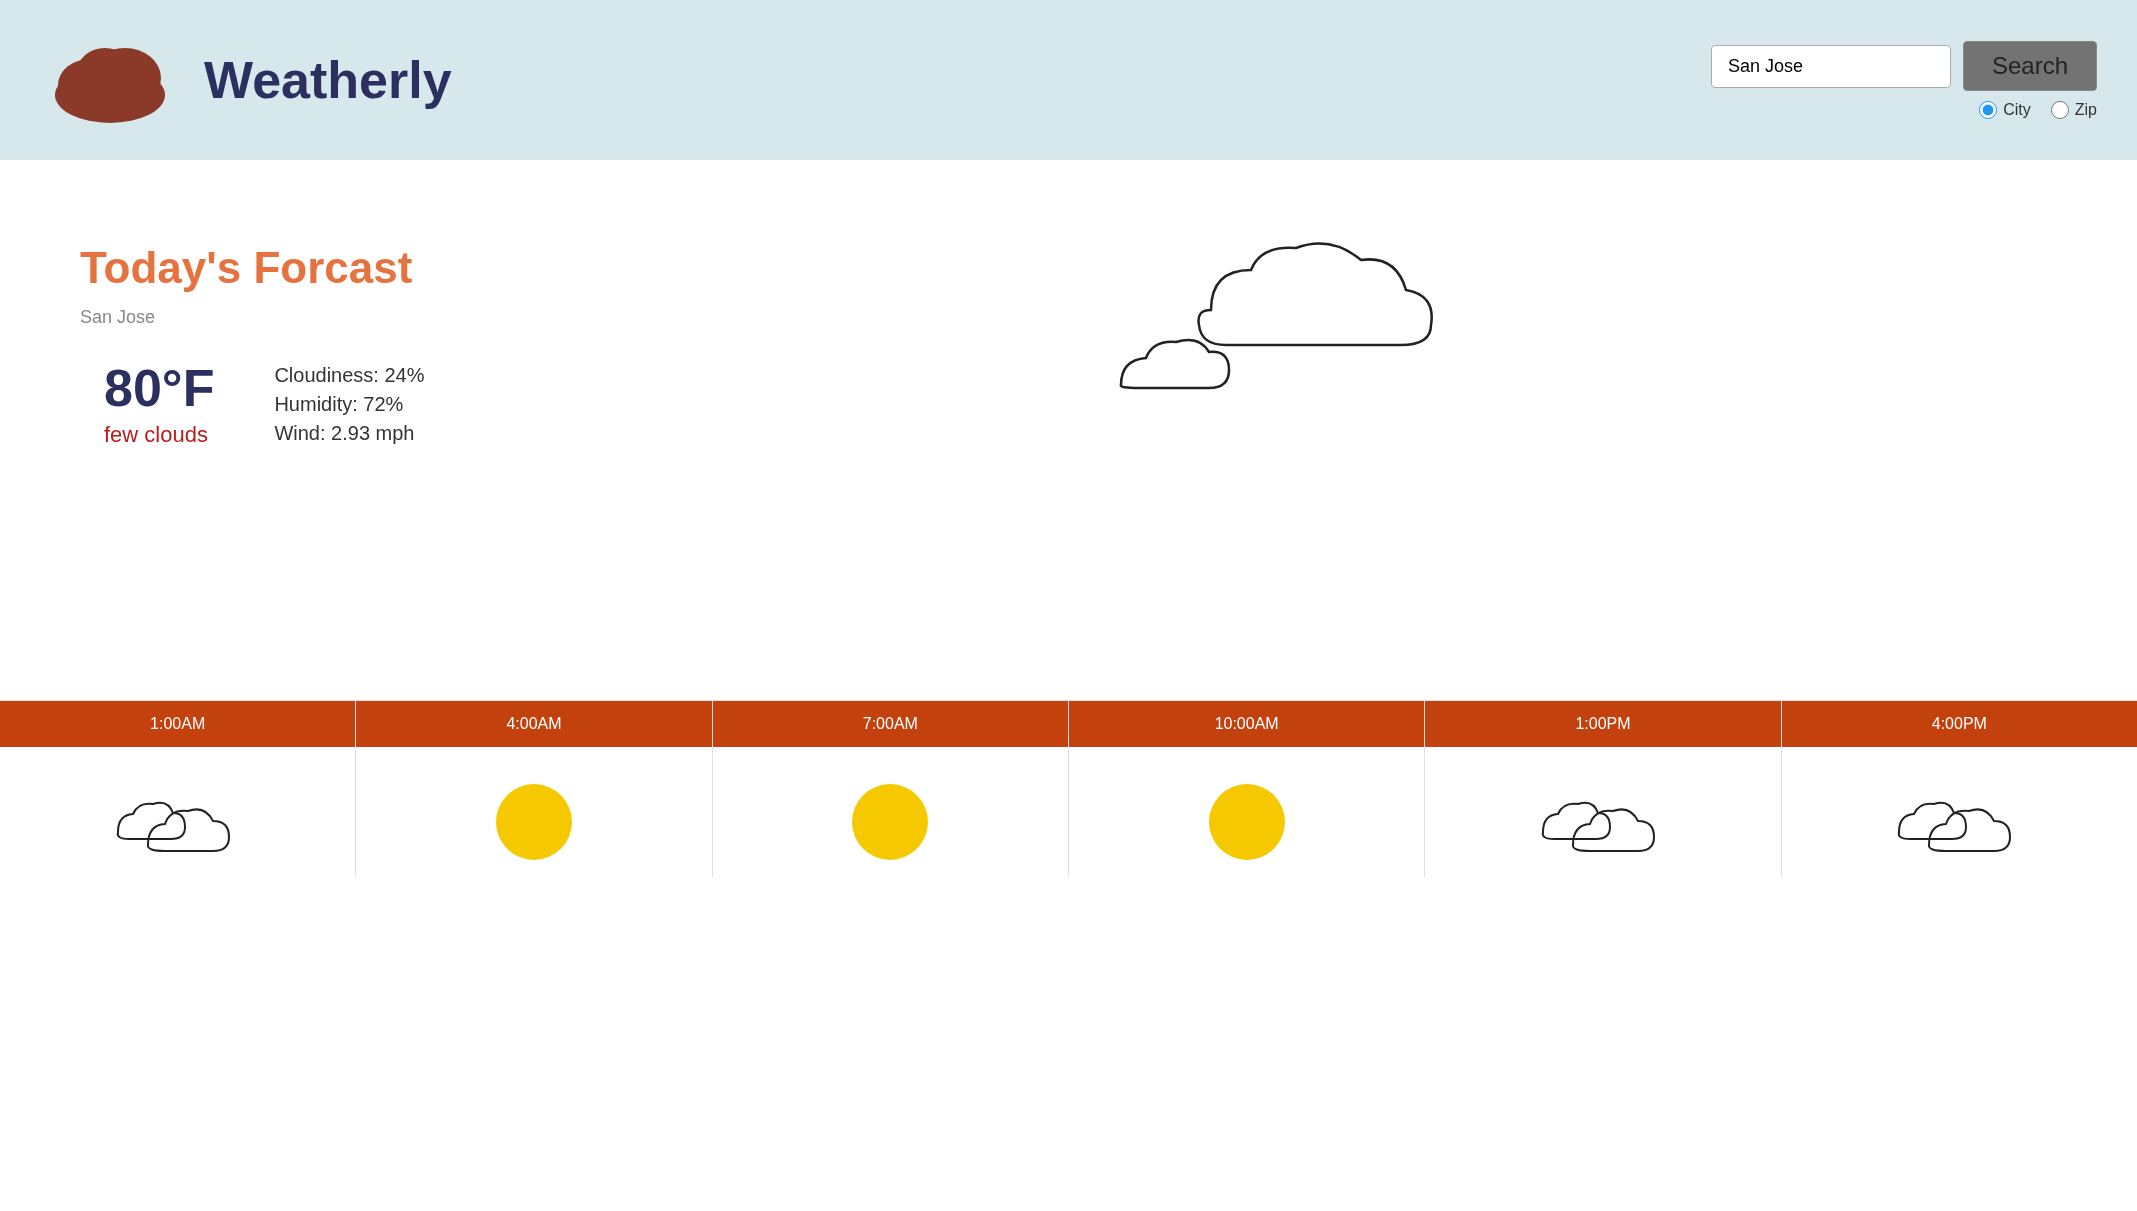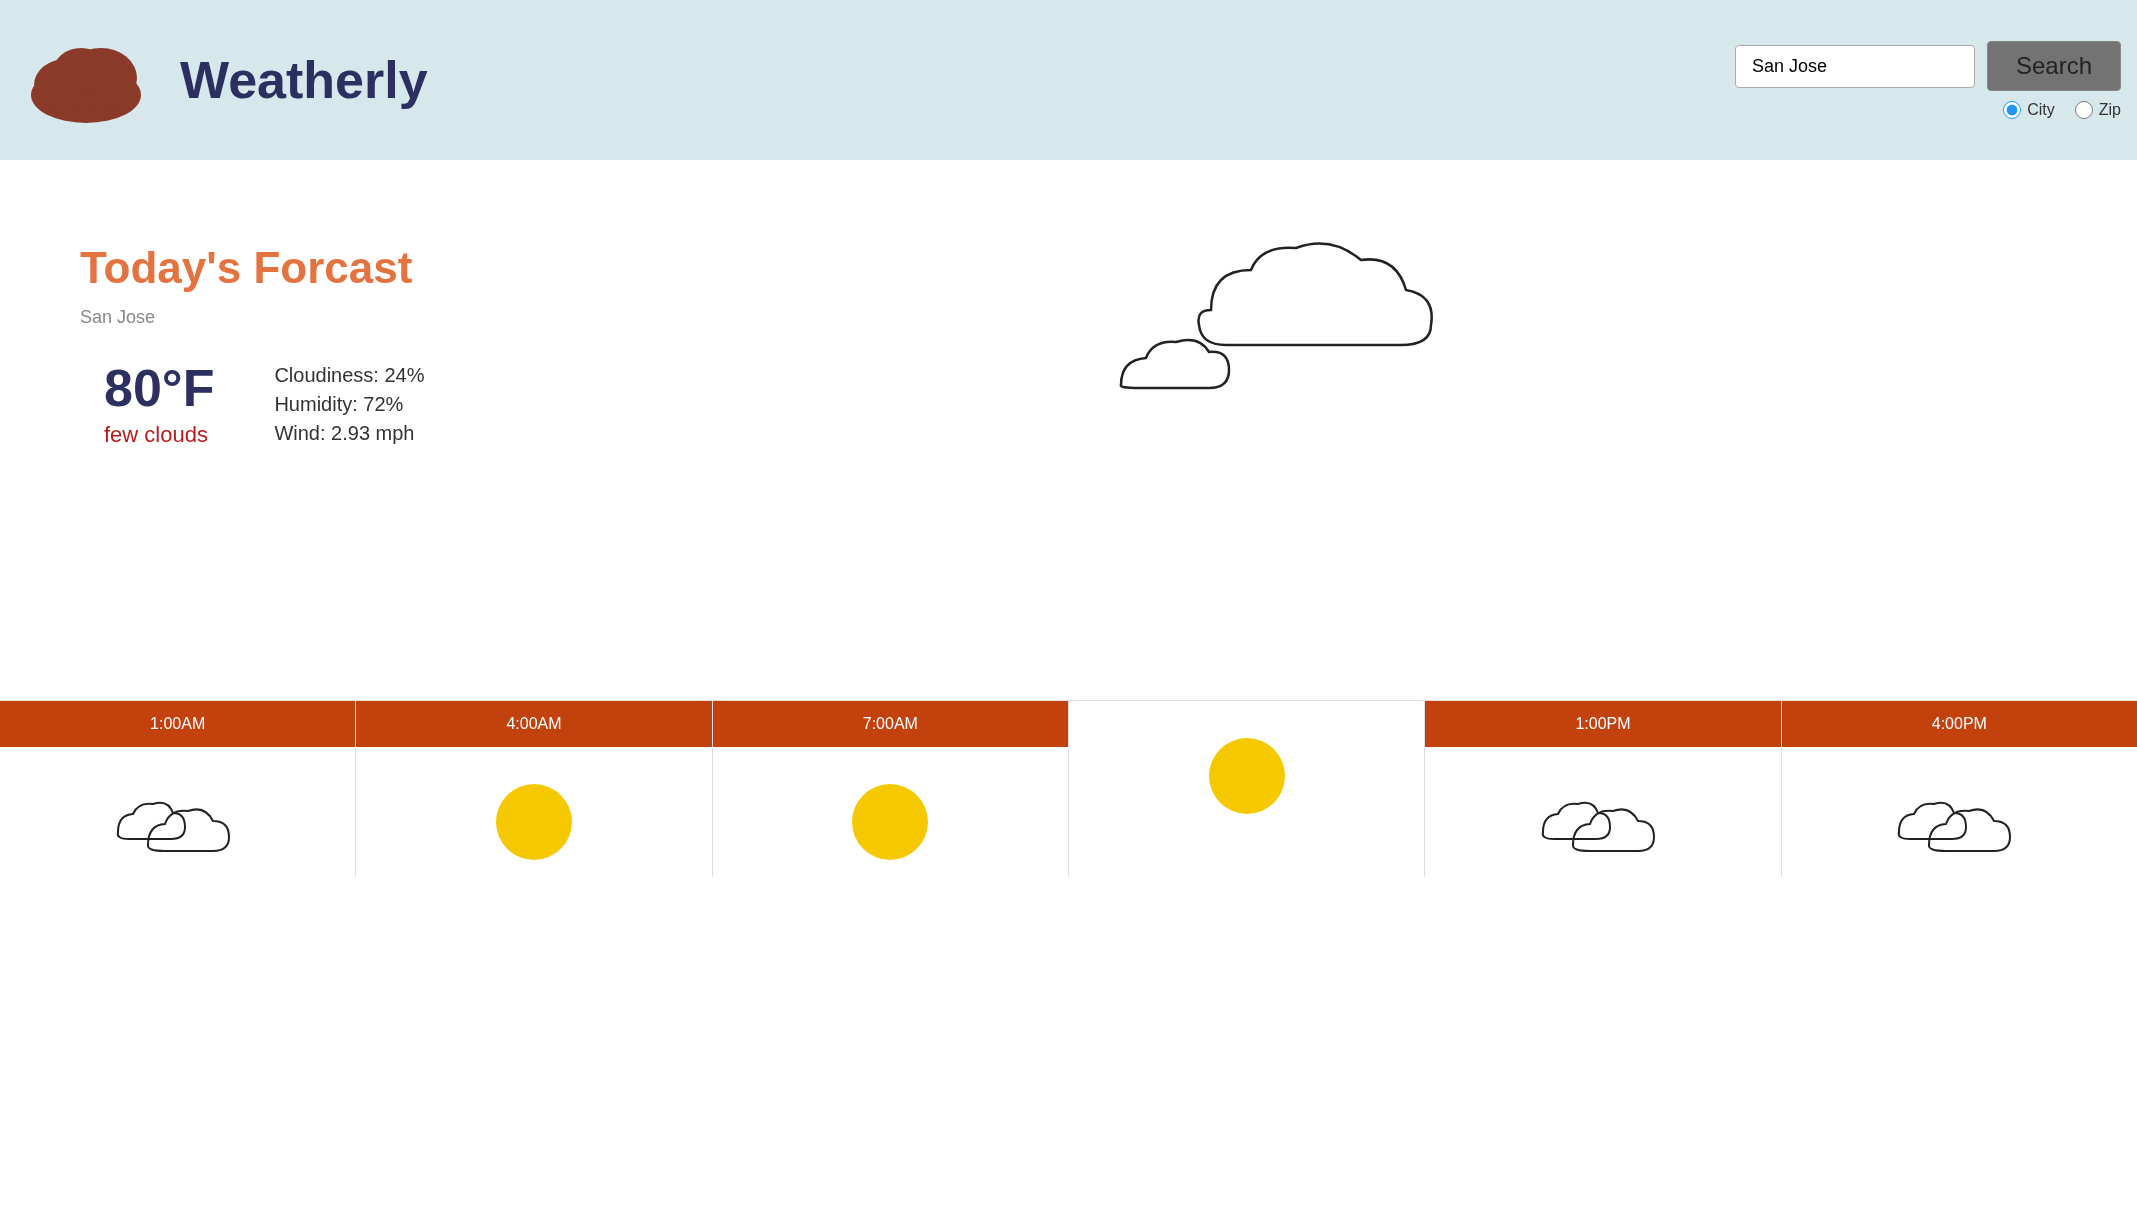--- a/index.html
+++ b/index.html
@@ -1,21 +1,21 @@
 <!DOCTYPE html>
 <html><head>
   <meta charset="utf-8">
   <style>
     * { box-sizing: border-box; margin: 0; padding: 0; }
     body { font-family: 'Segoe UI', Arial, sans-serif; background: #fff; }
 
     
     .header {
       background: #d6e8ec;
-      padding: 20px 16px;
+      padding: 20px 40px;
       display: flex;
       align-items: center;
       justify-content: space-between;
       min-height: 160px;
     }
     .header-left {
       display: flex;
       align-items: center;
       gap: 24px;
     }
@@ -288,20 +288,21 @@
     </div>
     <div class="hour-card">
       <div class="hour-label">7:00AM</div>
       <div class="hour-icon">
         <svg width="90" height="90" viewBox="0 0 90 90" xmlns="http://www.w3.org/2000/svg">
           <circle cx="45" cy="45" r="38" fill="#f5c800"></circle>
         </svg>
       </div>
     </div>
     <div class="hour-card">
+      <div class="hour-label">10:00AM</div>
       <div class="hour-icon">
         <svg width="90" height="90" viewBox="0 0 90 90" xmlns="http://www.w3.org/2000/svg">
           <circle cx="45" cy="45" r="38" fill="#f5c800"></circle>
         </svg>
       </div>
     </div>
     <div class="hour-card">
       <div class="hour-label">1:00PM</div>
       <div class="hour-icon">
         <svg width="130" height="80" viewBox="0 0 130 80" xmlns="http://www.w3.org/2000/svg">

